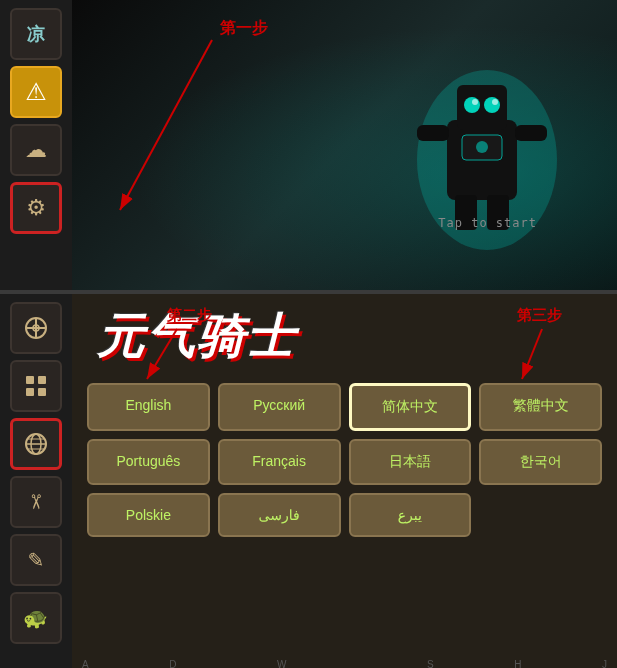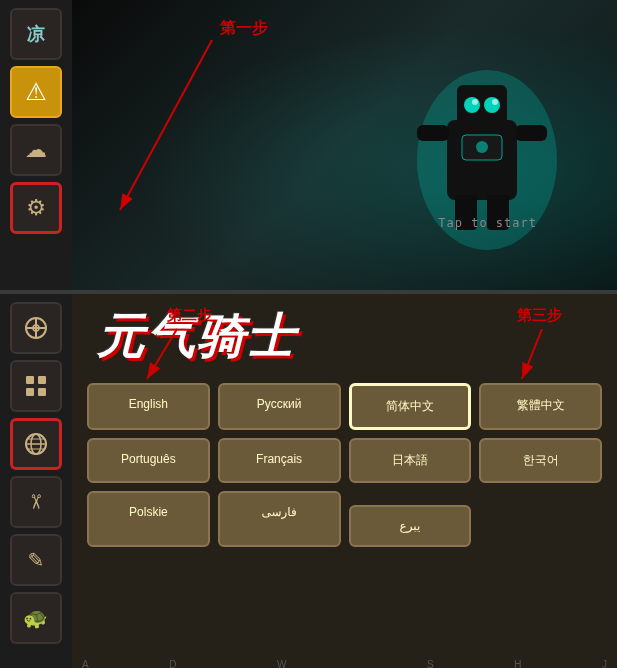--- a/index.html
+++ b/index.html
@@ -162,22 +162,22 @@
       display: grid;
       grid-template-columns: repeat(4, 1fr);
       gap: 8px;
       width: 100%;
     }
 
     .lang-btn {
       background: #6b5a3a;
       border: 2px solid #8a7550;
       border-radius: 6px;
-      color: #fef9c3;
-      font-size: 12px;
+      color: #bef264;
+      font-size: 14px;
       text-align: center;
       padding: 12px 8px;
       cursor: pointer;
       font-family: 'Arial', sans-serif;
     }
 
     .lang-btn-selected {
       border: 3px solid #fef9c3;
       background: #6b5a3a;
     }
@@ -366,21 +366,21 @@
       <div class="lang-btn">
         <span>한국어</span>
       </div>
 
       <div class="lang-btn">
         <span>Polskie</span>
       </div>
       <div class="lang-btn" style="direction:rtl;">
         <span>فارسی</span>
       </div>
-      <div class="lang-btn" style="direction:rtl;margin-top:14px;">
+      <div class="lang-btn" style="direction:rtl;">
         <span>يبرع</span>
       </div>
       <div class="lang-btn" style="background:transparent; border-color:transparent;"></div>
     </div>
 
     <div style="position:absolute; bottom:2px; width:100%; display:flex; justify-content:space-between; padding:0 10px;">
       <span style="color:#555; font-size:10px;">A</span>
       <span style="color:#555; font-size:10px;">D</span>
       <span style="color:#555; font-size:10px; margin-left:20px;">W</span>
       <span style="color:#555; font-size:10px; margin-left:60px;">S</span>

